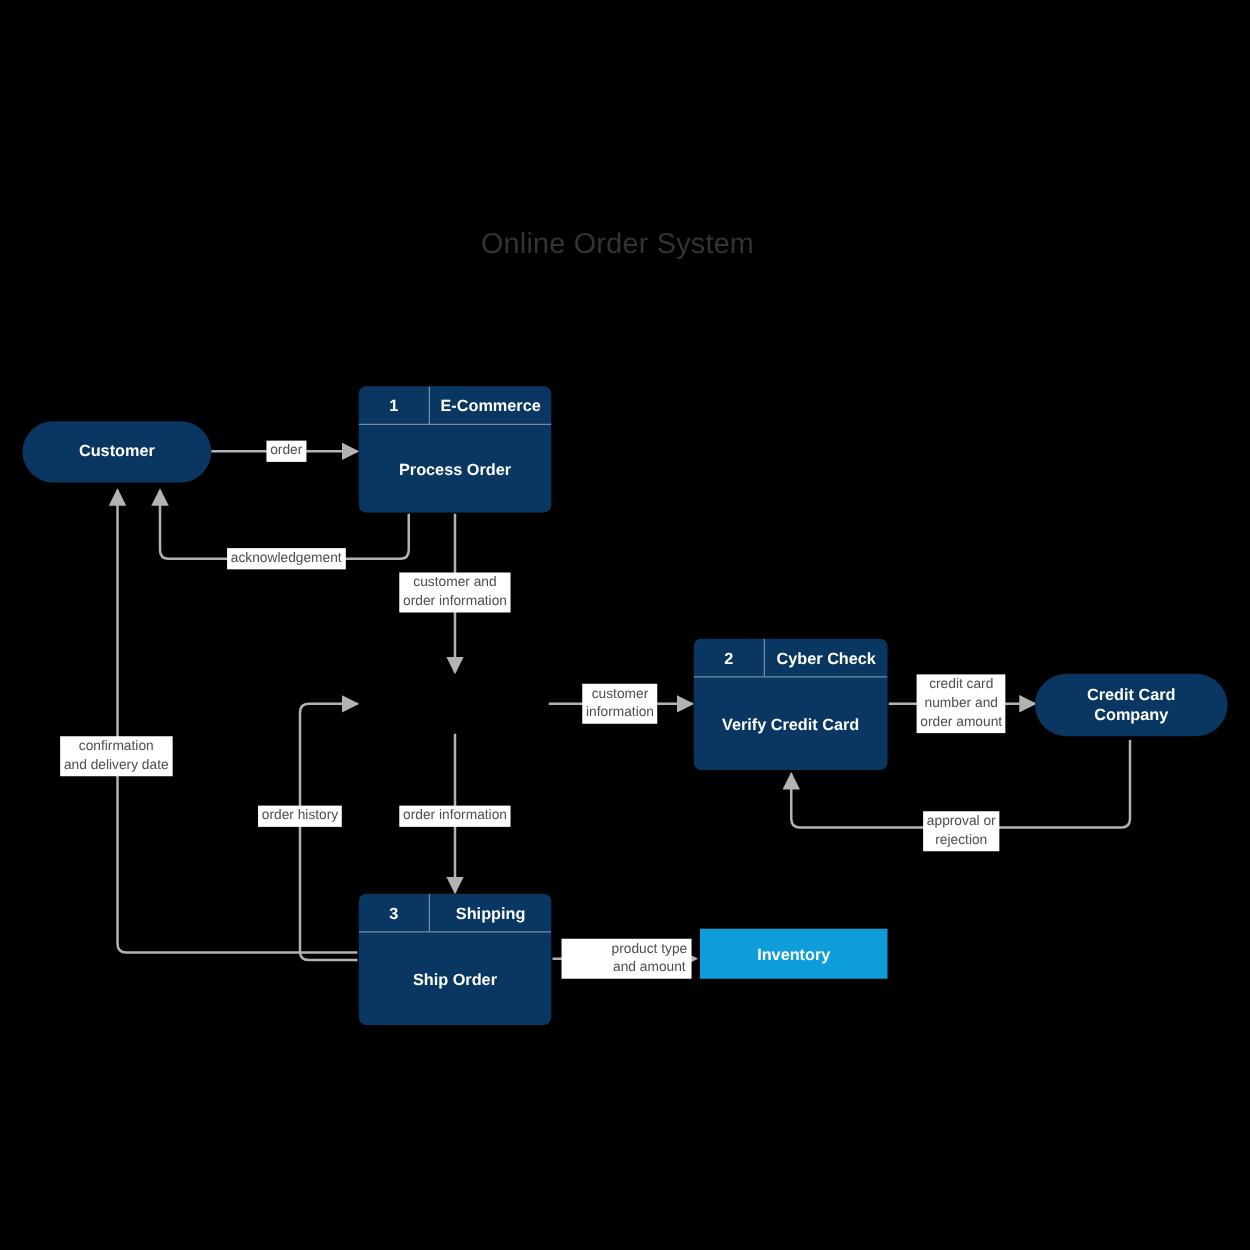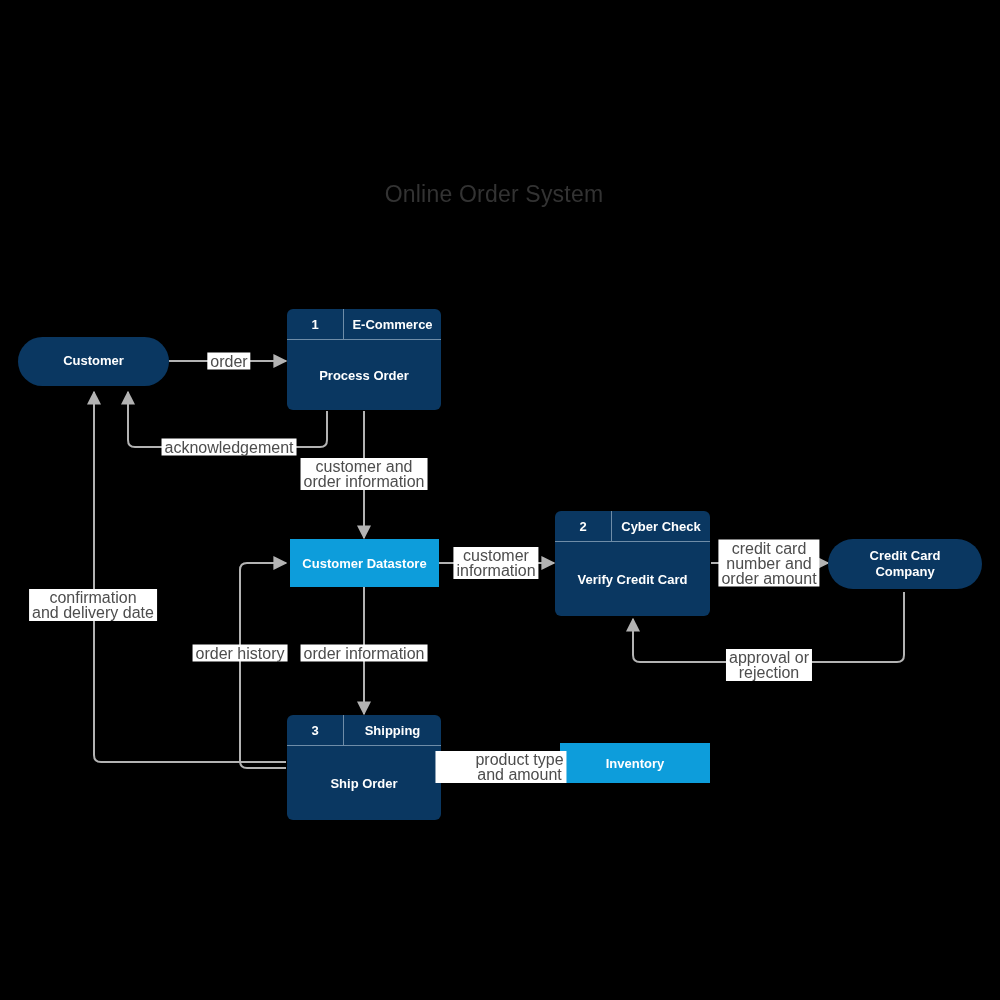--- a/index.html
+++ b/index.html
@@ -101,21 +101,21 @@
     justify-content: center;
     text-align: center;
     font-size: 13px;
     font-weight: bold;
   }
   
   .edge-label {
     position: absolute;
     background: #ffffff;
     color: #4d4d4d;
-    font-size: 16px;
+    font-size: 11px;
     line-height: 15px;
     text-align: center;
     padding: 1px 3px;
     white-space: pre;
     box-sizing: border-box;
     transform: translate(-50%, -50%);
   }
 </style>
 </head>
 <body>
@@ -180,23 +180,20 @@
   </div>
 
   <div class="node process" style="left:287px; top:715px; width:154px; height:105px;">
     <div class="process-header">
       <div class="process-num">3</div>
       <div class="process-owner">Shipping</div>
     </div>
     <div class="process-body">Ship Order</div>
   </div>
 
-  <div class="node datastore" style="left:290px; top:539px; width:149px; height:48px;">
-    <span>Customer Datastore</span>
-  </div>
 
   <div class="node datastore" style="left:560px; top:743px; width:150px; height:40px;">
     <span>Inventory</span>
   </div>
 
   <div class="edge-label" style="left:229px; top:361px;">order</div>
 
   <div class="edge-label" style="left:229px; top:447px;">acknowledgement</div>
 
   <div class="edge-label" style="left:364px; top:474px;">customer and

